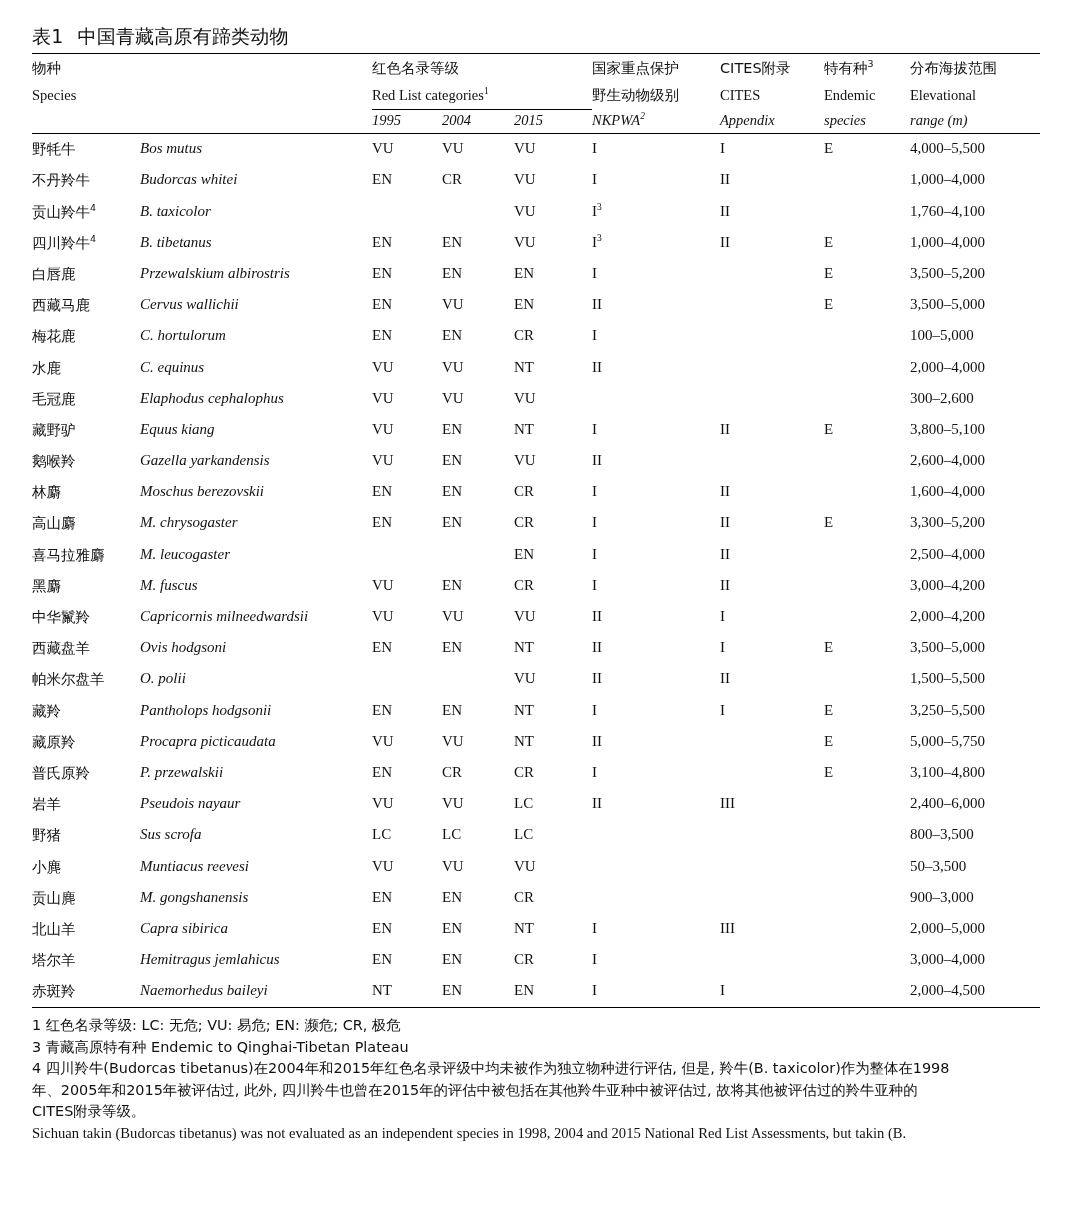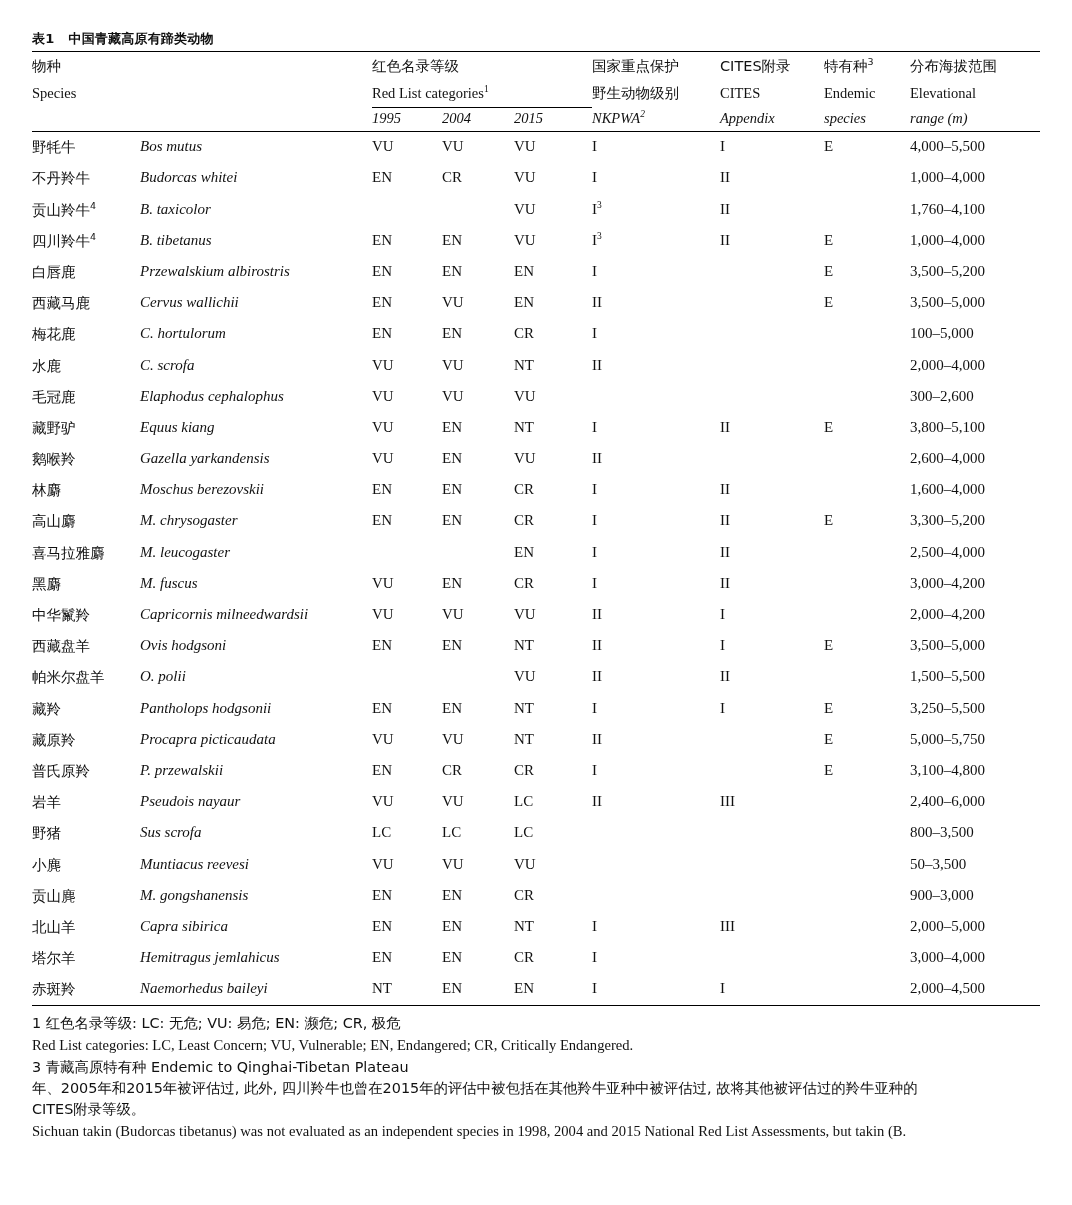--- a/index.html
+++ b/index.html
@@ -13,23 +13,23 @@
   .page{
     width:1072px;
     min-height:1205px;
     box-sizing:border-box;
     padding:14px 32px 10px 32px;
     position:relative;
   }
   
   .caption-cn{
     font-family:"DejaVu Sans", sans-serif;
-    font-size:13px;
-    font-weight:bold;
-    margin:16px 0 3px 0;
+    font-size:19px;
+    font-weight:normal;
+    margin:10px 0 3px 0;
     letter-spacing:.2px;
   }
   .caption-cn .lbl{margin-right:14px;}
   .caption-en{
     font-size:16px;
     margin:0 0 6px 0;
   }
   .caption-en .lbl{margin-right:14px;font-weight:normal;}
   
   table.main{
@@ -212,21 +212,21 @@
           <td class="c-val"><span>EN</span></td>
           <td class="c-val"><span>EN</span></td>
           <td class="c-val"><span>CR</span></td>
           <td class="c-val"><span>I</span><sup></sup></td>
           <td class="c-val"><span></span></td>
           <td class="c-val"><span></span></td>
           <td class="c-val"><span>100–5,000</span></td>
         </tr>
         <tr>
           <td class="c-cn"><span>水鹿</span><sup></sup></td>
-          <td class="c-sci"><span>C. scrofa</span></td>
+          <td class="c-sci"><span>C. equinus</span></td>
           <td class="c-val"><span>VU</span></td>
           <td class="c-val"><span>VU</span></td>
           <td class="c-val"><span>NT</span></td>
           <td class="c-val"><span>II</span><sup></sup></td>
           <td class="c-val"><span></span></td>
           <td class="c-val"><span></span></td>
           <td class="c-val"><span>2,000–4,000</span></td>
         </tr>
         <tr>
           <td class="c-cn"><span>毛冠鹿</span><sup></sup></td>
@@ -446,21 +446,21 @@
           <td class="c-val"><span>I</span><sup></sup></td>
           <td class="c-val"><span>I</span></td>
           <td class="c-val"><span></span></td>
           <td class="c-val"><span>2,000–4,500</span></td>
         </tr>
       </tbody>
   </table>
 
   <div class="notes">
     <p class="cn">1 红色名录等级: LC: 无危; VU: 易危; EN: 濒危; CR, 极危</p>
-    <p>Red List categories: LC, Least Concern; VU, Vulnerable; EN, Endangered; CR, Critically Endangered.</p>
     <p class="cn">3 青藏高原特有种  Endemic to Qinghai-Tibetan Plateau</p>
+    <p class="cn para">4 四川羚牛(Budorcas  tibetanus)在2004年和2015年红色名录评级中均未被作为独立物种进行评估, 但是, 羚牛(B. taxicolor)作为整体在1998</p>
     <p class="cn">年、2005年和2015年被评估过, 此外, 四川羚牛也曾在2015年的评估中被包括在其他羚牛亚种中被评估过, 故将其他被评估过的羚牛亚种的</p>
     <p class="cn">CITES附录等级。</p>
     <p>Sichuan takin (Budorcas tibetanus) was not evaluated as an independent species in 1998, 2004 and 2015 National Red List Assessments, but takin (B.</p>
 
   </div>
 
 </div>
 
 </body></html>

